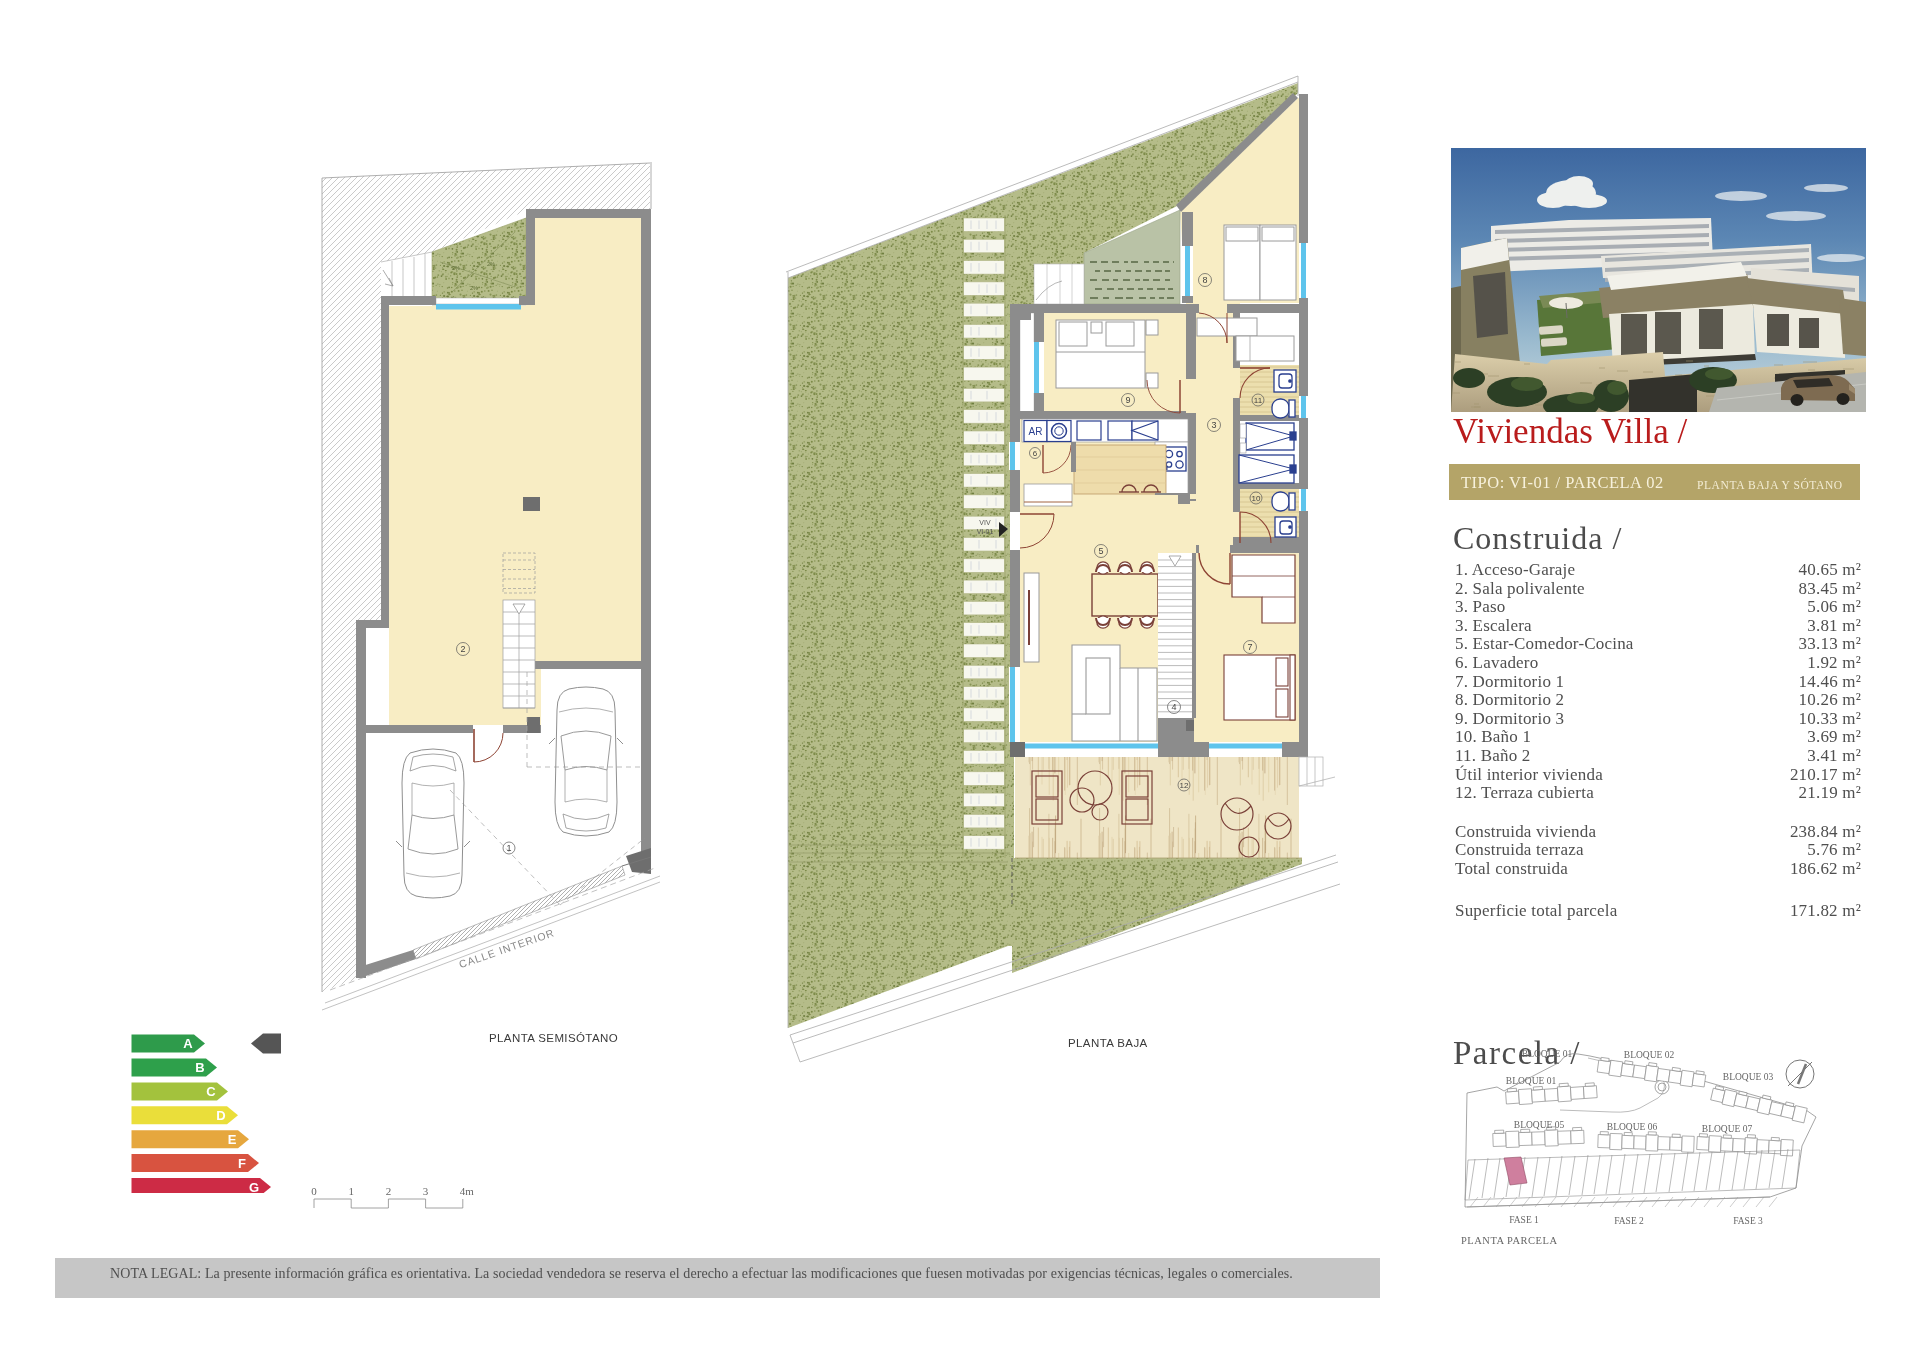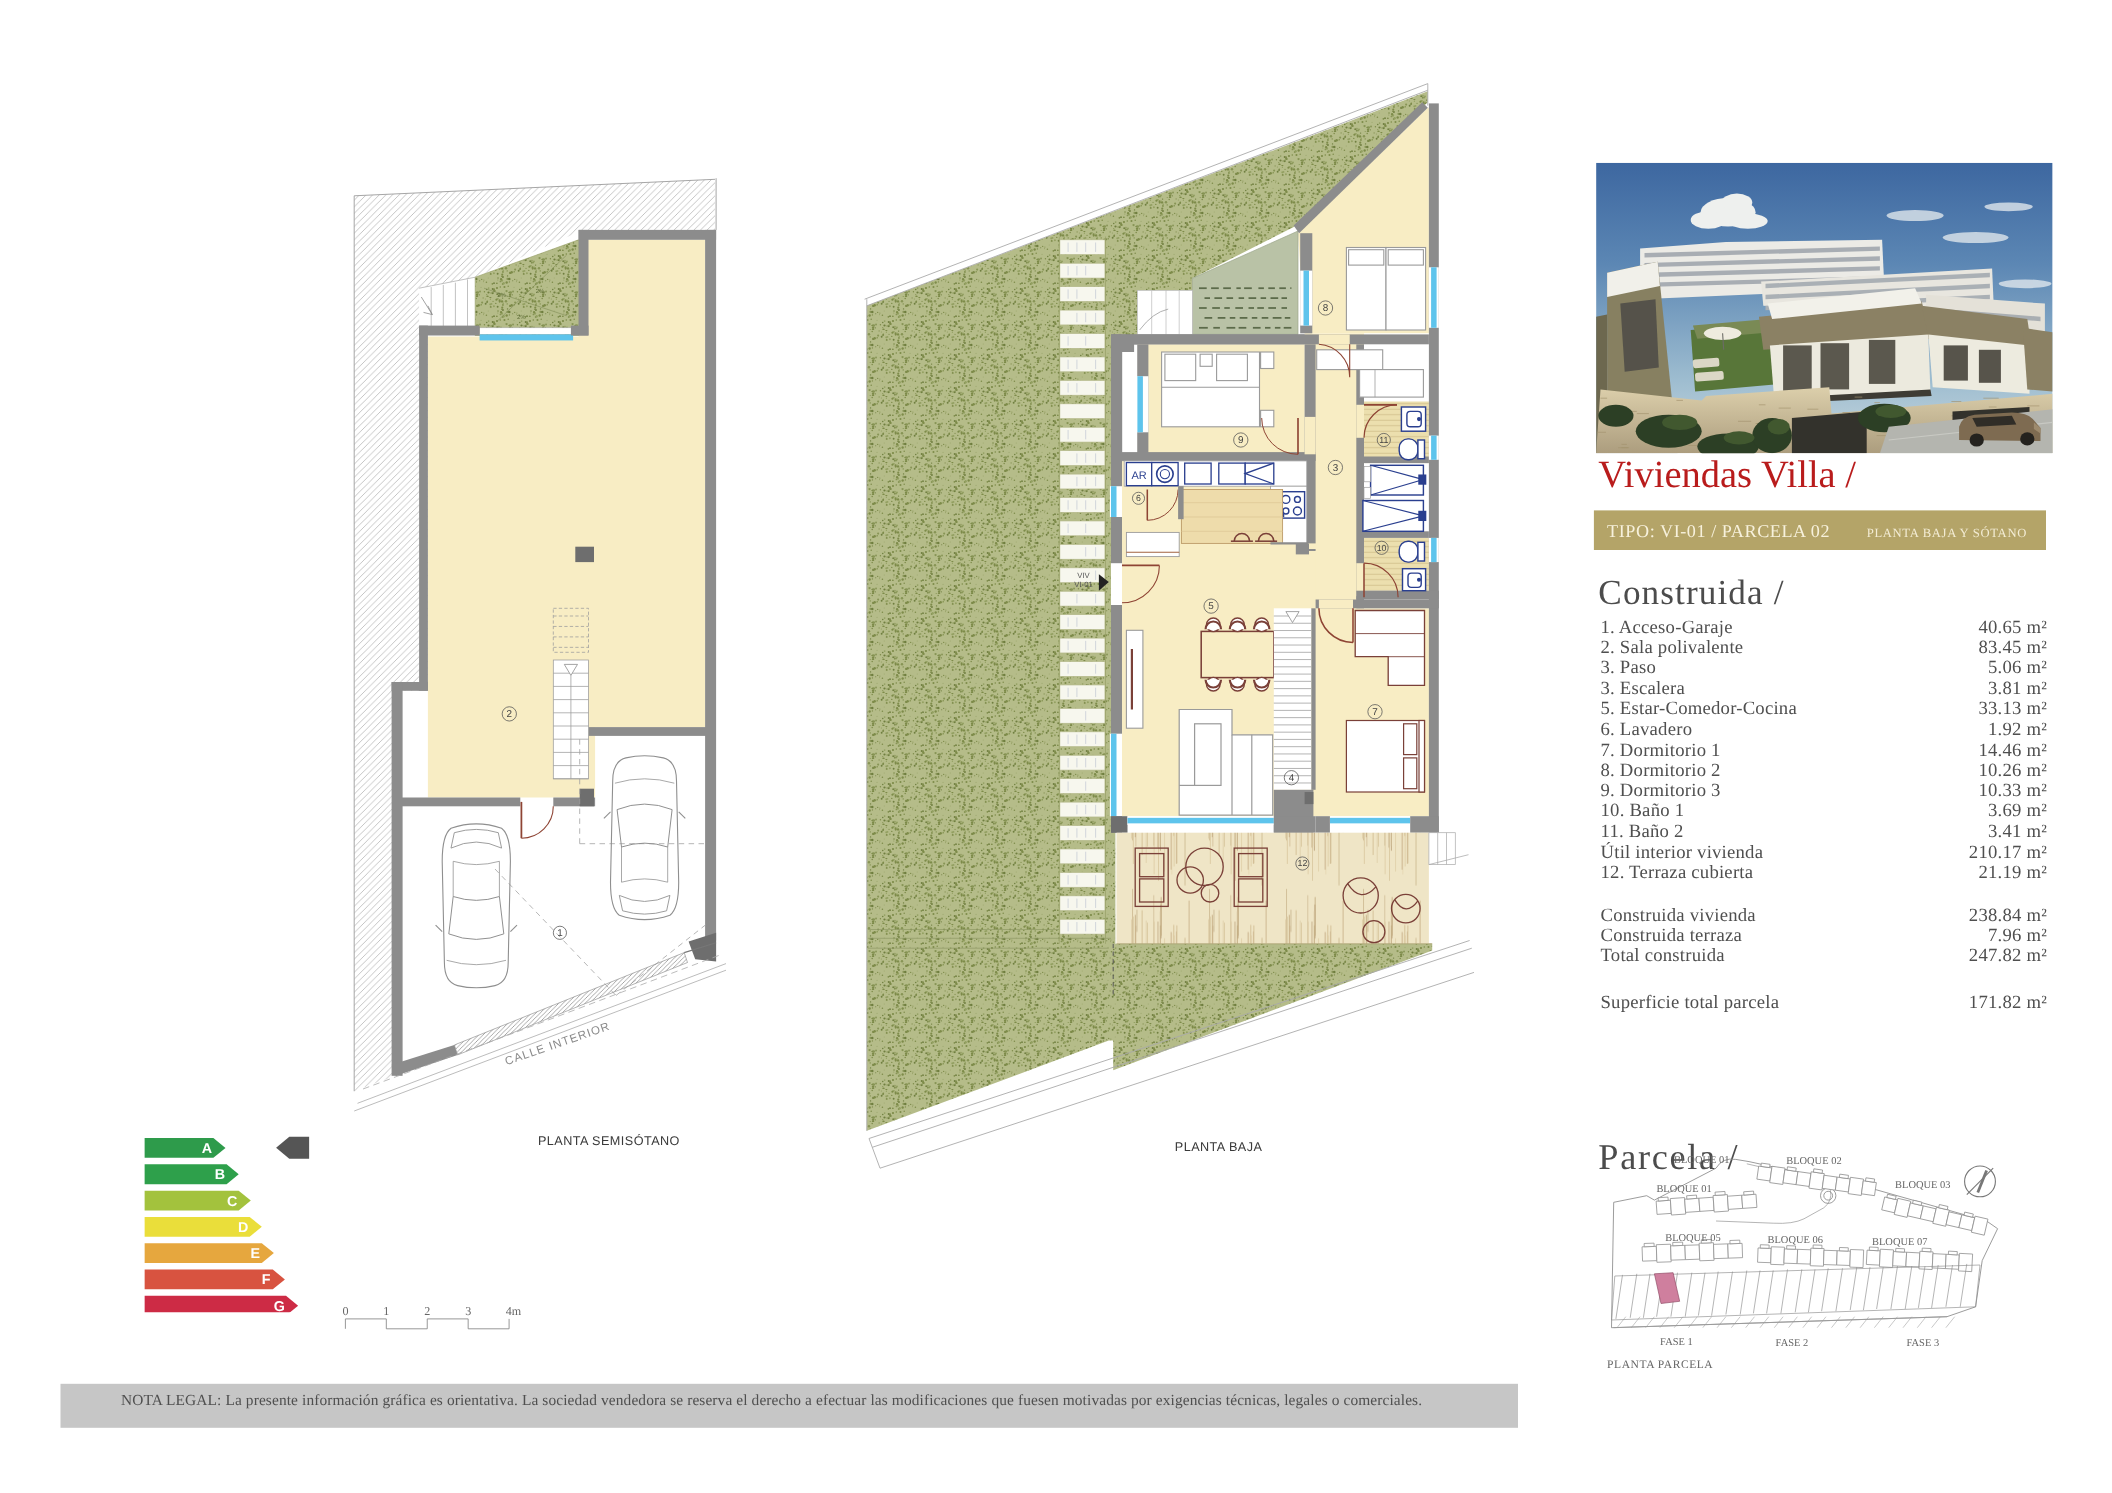--- a/index.html
+++ b/index.html
@@ -1099,25 +1099,25 @@
         <span>12. Terraza cubierta</span>
         <span>21.19 m²</span>
       </div>
       <div style="height:20px"></div>
       <div class="row">
         <span>Construida vivienda</span>
         <span>238.84 m²</span>
       </div>
       <div class="row">
         <span>Construida terraza</span>
-        <span>7.96 m²</span>
+        <span>5.76 m²</span>
       </div>
       <div class="row">
         <span>Total construida</span>
-        <span>247.82 m²</span>
+        <span>186.62 m²</span>
       </div>
       <div style="height:23px"></div>
       <div class="row">
         <span>Superficie total parcela</span>
         <span>171.82 m²</span>
       </div>
     </div>
 
 <div class="abs ser" style="left:1453px;top:1004px;font-size:33px;letter-spacing:1.5px;color:#4c4c4c;margin-top:31px;">Parcela /</div>
 <svg class="abs" style="left:1450px;top:1040px" width="470" height="215" viewBox="1450 1040 470 215">

